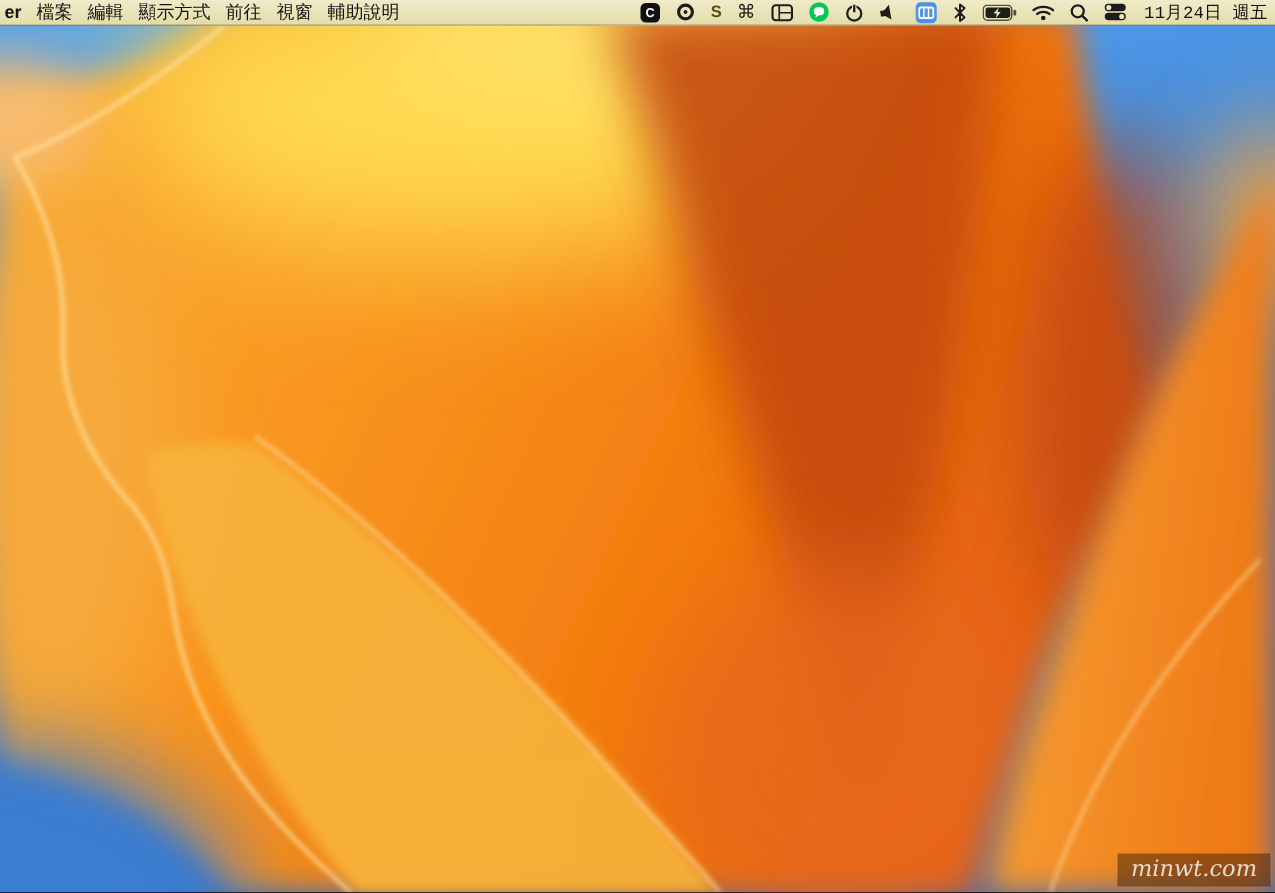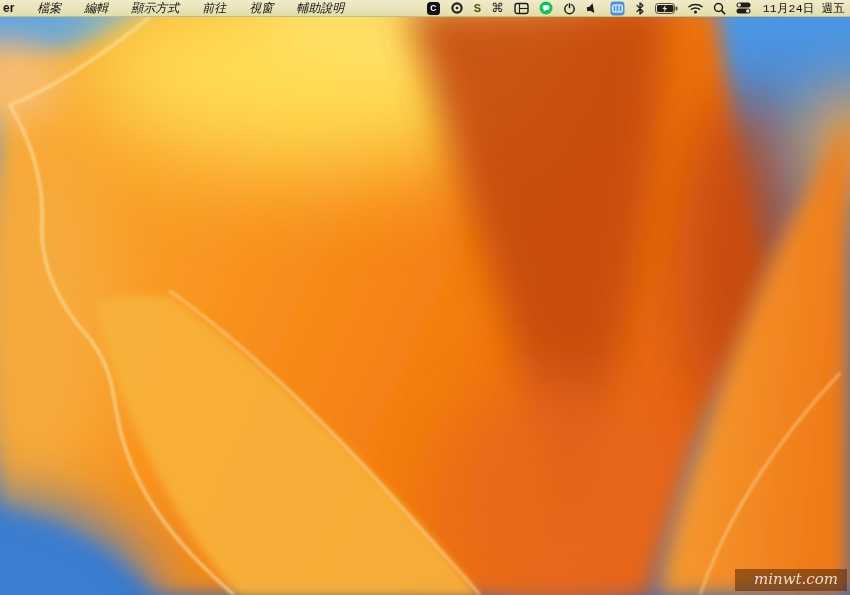--- a/index.html
+++ b/index.html
@@ -6,41 +6,41 @@
   .screen{position:relative;width:850px;height:595px;overflow:hidden;font-family:"Liberation Sans",sans-serif;}
 
   
   .menubar{
     position:absolute;top:0;left:0;width:850px;height:17px;z-index:10;
     background:linear-gradient(#F0EBC9,#E3DDAA);
     border-bottom:1px solid rgba(105,95,50,.35);
     display:flex;justify-content:space-between;align-items:center;
     font-size:12px;color:#141414;box-sizing:border-box;
   }
-  .menus{display:flex;gap:23px;align-items:center;padding-left:3px;white-space:nowrap;}
+  .menus{display:flex;gap:10px;align-items:center;padding-left:3px;white-space:nowrap;}
   .app-name{font-weight:bold;}
-  .menu-item{font-weight:500;font-style:italic;}
+  .menu-item{font-weight:500;}
   .status{display:flex;gap:10px;align-items:center;padding-right:5px;}
   .icon{display:flex;align-items:center;justify-content:center;height:15px;}
   .cam-badge{width:13px;height:13px;background:#101010;border-radius:3.5px;color:#fff;
     font-size:8.5px;font-weight:bold;display:flex;align-items:center;justify-content:center;}
   .s-glyph{font-weight:bold;font-size:11px;color:#5c4d08;line-height:13px;}
   .cmd-glyph{font-size:12.5px;color:#1c1c1c;line-height:13px;}
   .clock{font-size:11.5px;color:#111;letter-spacing:.2px;padding-left:2px;font-family:Liberation Mono, monospace;}
 
   
   .wallpaper{position:absolute;top:17px;left:0;width:850px;height:578px;}
   .wallpaper svg{display:block;}
 
   
   .watermark{
     position:absolute;right:3px;bottom:4px;z-index:20;
     background:rgba(64,31,10,.5);color:#E6DDD4;
     font:italic 15px "DejaVu Serif",serif;
-    padding:1px 9px 3px 19px;
+    padding:1px 9px 3px 9px;
   }
 </style>
 </head>
 <body>
 
 <div class="screen">
 
   <div class="menubar">
     <div class="menus">
       <span class="app-name">er</span>

